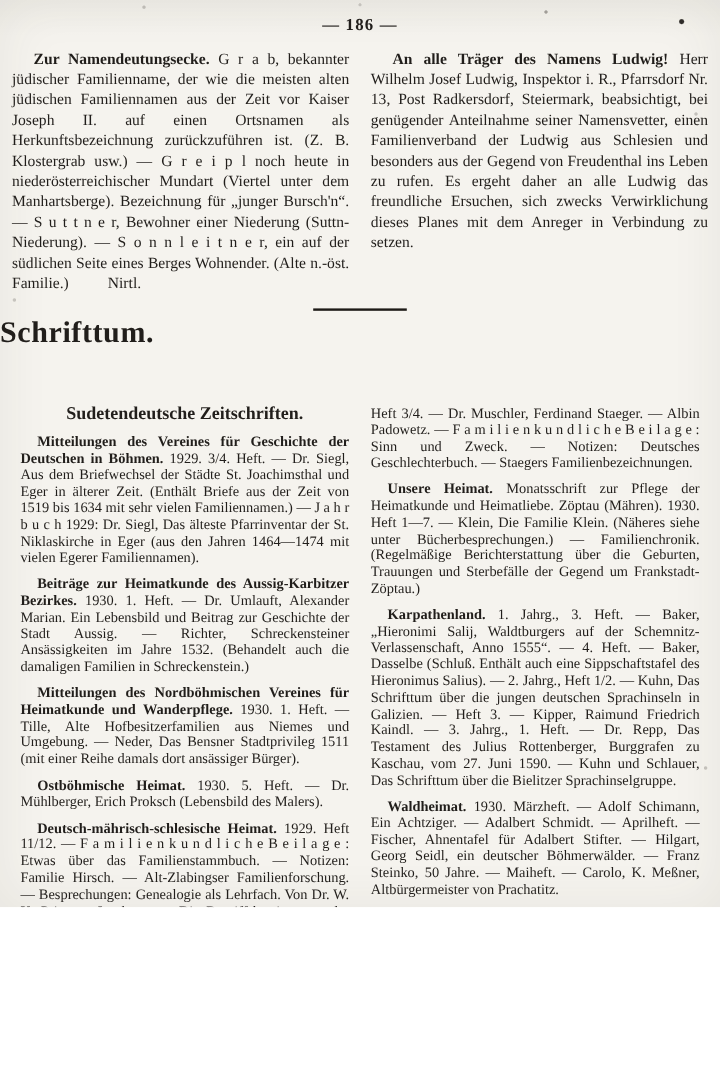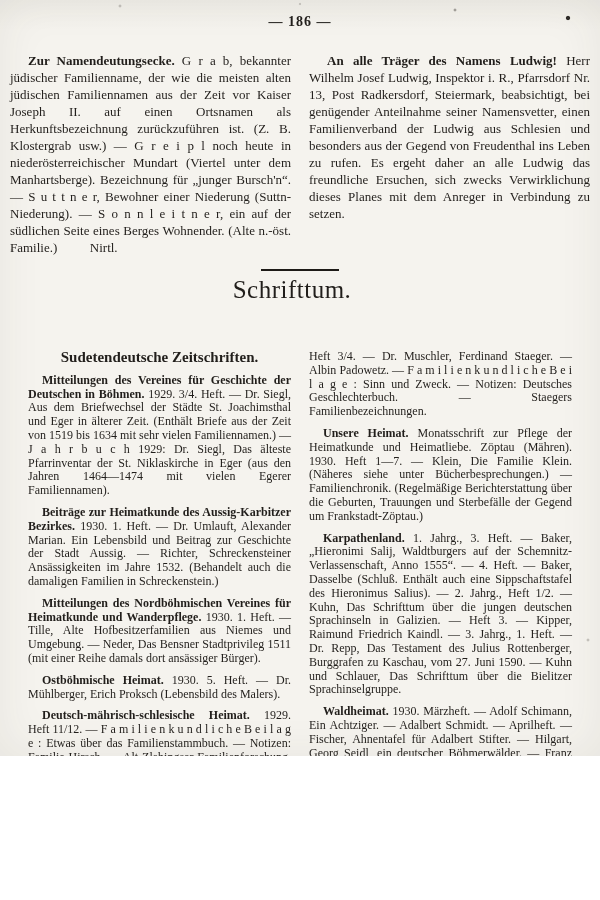--- a/index.html
+++ b/index.html
@@ -26,43 +26,42 @@
   .page-number {
     padding-top:14px;
     text-align:center;
     font-weight:bold;
     font-size:14px;
     letter-spacing:1px;
   }
   .top-row {
     display:flex; gap:18px;
     padding:0 10px;
-    margin-top:22px;
+    margin-top:10px;
     font-size:13px;
     line-height:17px;
     text-align:justify;
   }
   .top-row .col { flex:1; min-width:0; }
   p.article { margin:0; text-indent:18px; hyphens:auto; }
   .article-title { font-weight:bold; }
   .rule-divider {
     width:78px; height:2px;
     background:#1d1a17;
     margin:13px auto 5px auto;
   }
   .schrifttum-title {
-    text-align:center;
-    font-weight:normal;
+    font-weight:bold;
     font-size:25px;
     letter-spacing:0.5px;
     margin:2px 16px 10px 0;
   }
   .cols {
     display:flex; gap:18px;
-    padding:0 28px;
+    padding:0 17px;
     font-size:12px;
     line-height:13.8px;
     text-align:justify;
     margin-top:46px;
   }
   .cols .col { flex:1; min-width:0; }
   .zeitschriften-heading {
     text-align:center;
     font-weight:bold;
     font-size:15px;

